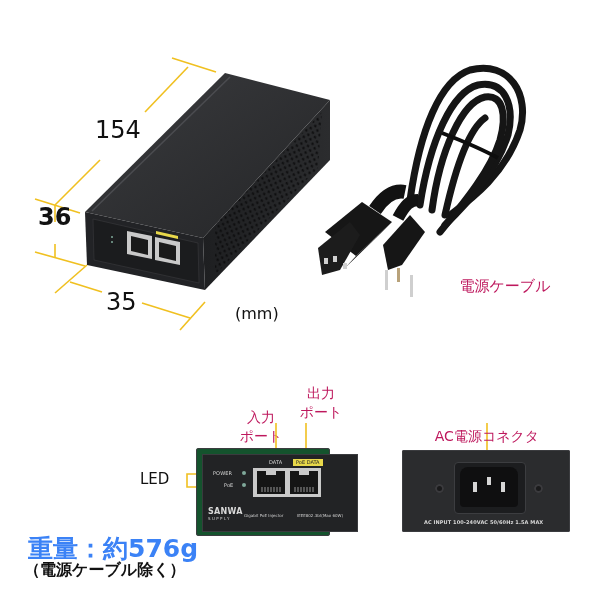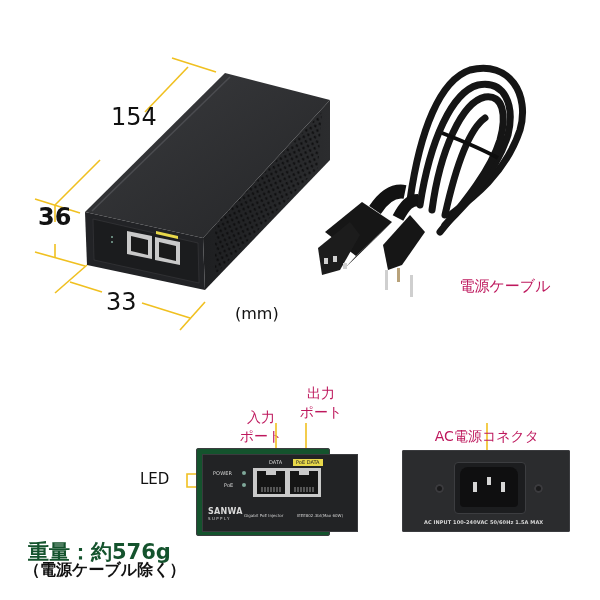--- a/index.html
+++ b/index.html
@@ -3,21 +3,21 @@
 <meta charset="utf-8">
 <style>
   html, body { margin: 0; padding: 0; background: #ffffff; }
   body { width: 600px; height: 600px; position: relative; overflow: hidden;
          font-family: "DejaVu Sans", "Liberation Sans", sans-serif; color: #1a1a1a; }
   .abs { position: absolute; }
   svg.canvas { position: absolute; left: 0; top: 0; }
   .dim-label { font-size: 24px; font-weight: 500; color: #111; line-height: 1; }
   .unit-label { font-size: 16px; color: #111; line-height: 1; }
   .jp-label { font-size: 15px; color: #be185d; line-height: 1.25; white-space: nowrap; }
-  .weight-main { font-size: 21px; font-weight: bold; color: #14532d; line-height: 1; white-space: nowrap; margin-top: 6px; }
+  .weight-main { font-size: 25px; font-weight: bold; color: #3b82f6; line-height: 1; white-space: nowrap; }
   .weight-sub { font-size: 16px; font-weight: bold; color: #111; line-height: 1; white-space: nowrap; }
   .panel-text { font-size: 5px; color: #d8d8d8; white-space: nowrap; line-height: 1; letter-spacing: 0.1px; }
   .panel-text-sm { font-size: 4px; color: #cfcfcf; white-space: nowrap; line-height: 1; }
   .poe-tag { background: #e8d84a; color: #222; font-size: 5px; padding: 0 3px; line-height: 7px; }
   .led-label { font-size: 15px; color: #111; }
   .center { text-align: center; }
 </style>
 </head>
 <body>
 
@@ -102,23 +102,23 @@
     <g>
       <polygon points="383,245 410,215 425,232 402,265 388,270" fill="#161616"></polygon>
       <path d="M398,218 C405,205 410,200 418,200" stroke="#121212" stroke-width="12" fill="none"></path>
       <rect x="385" y="270" width="3" height="20" fill="#cfcfcf"></rect>
       <rect x="397" y="268" width="3" height="14" fill="#b8a27a"></rect>
       <rect x="410" y="275" width="3" height="22" fill="#cfcfcf"></rect>
     </g>
   </g>
 </svg>
 
-<div class="abs dim-label" style="left:95px; top:105px;margin-left:16px;">154</div>
+<div class="abs dim-label" style="left:95px; top:118px;">154</div>
 <div class="abs dim-label" style="left:38px; top:205px;font-weight:bold;">36</div>
-<div class="abs dim-label" style="left:106px; top:290px;">33</div>
+<div class="abs dim-label" style="left:106px; top:290px;">35</div>
 <div class="abs unit-label" style="left:235px; top:306px;">(mm)</div>
 
 <div class="abs jp-label center" style="left:445px; top:274px; width:120px; font-size:15px; line-height:24px;">
   <div>電源ケーブル</div>
 </div>
 
 <div class="abs jp-label center" style="left:231px; top:384px; width:60px; font-size:14px; line-height:19px;margin-top:24px;">
   <div>入力</div>
   <div>ポート</div>
 </div>

